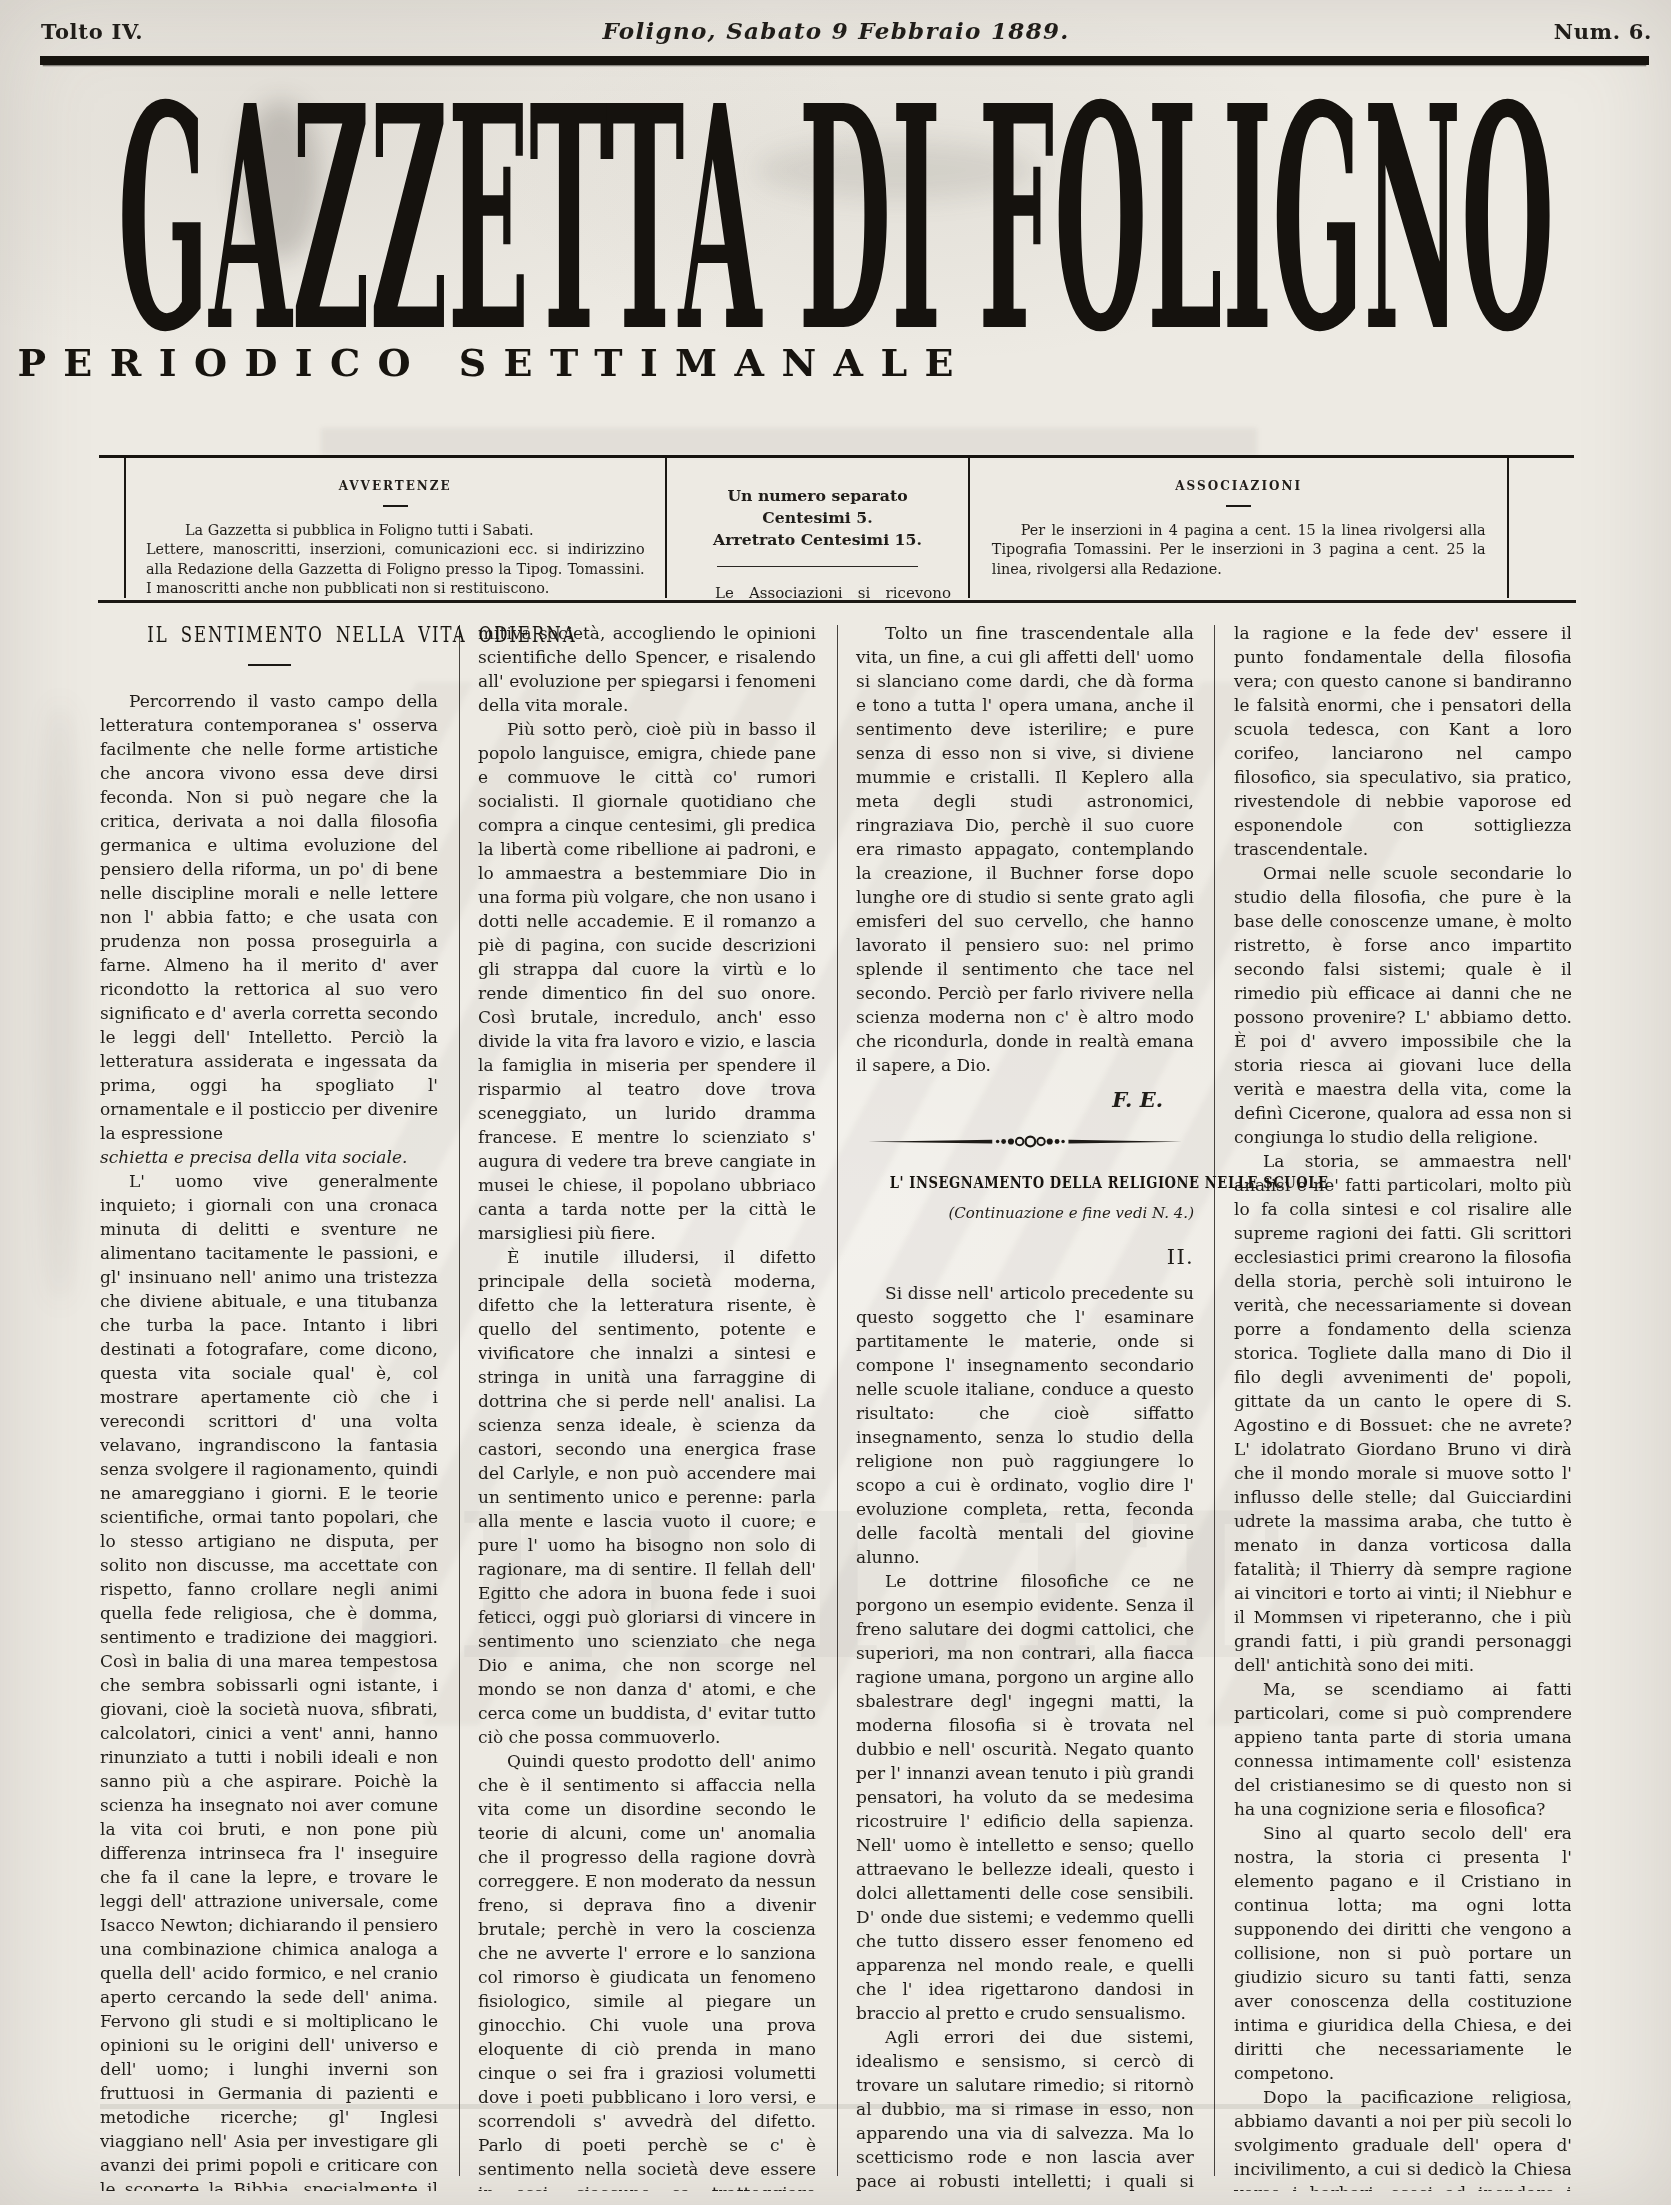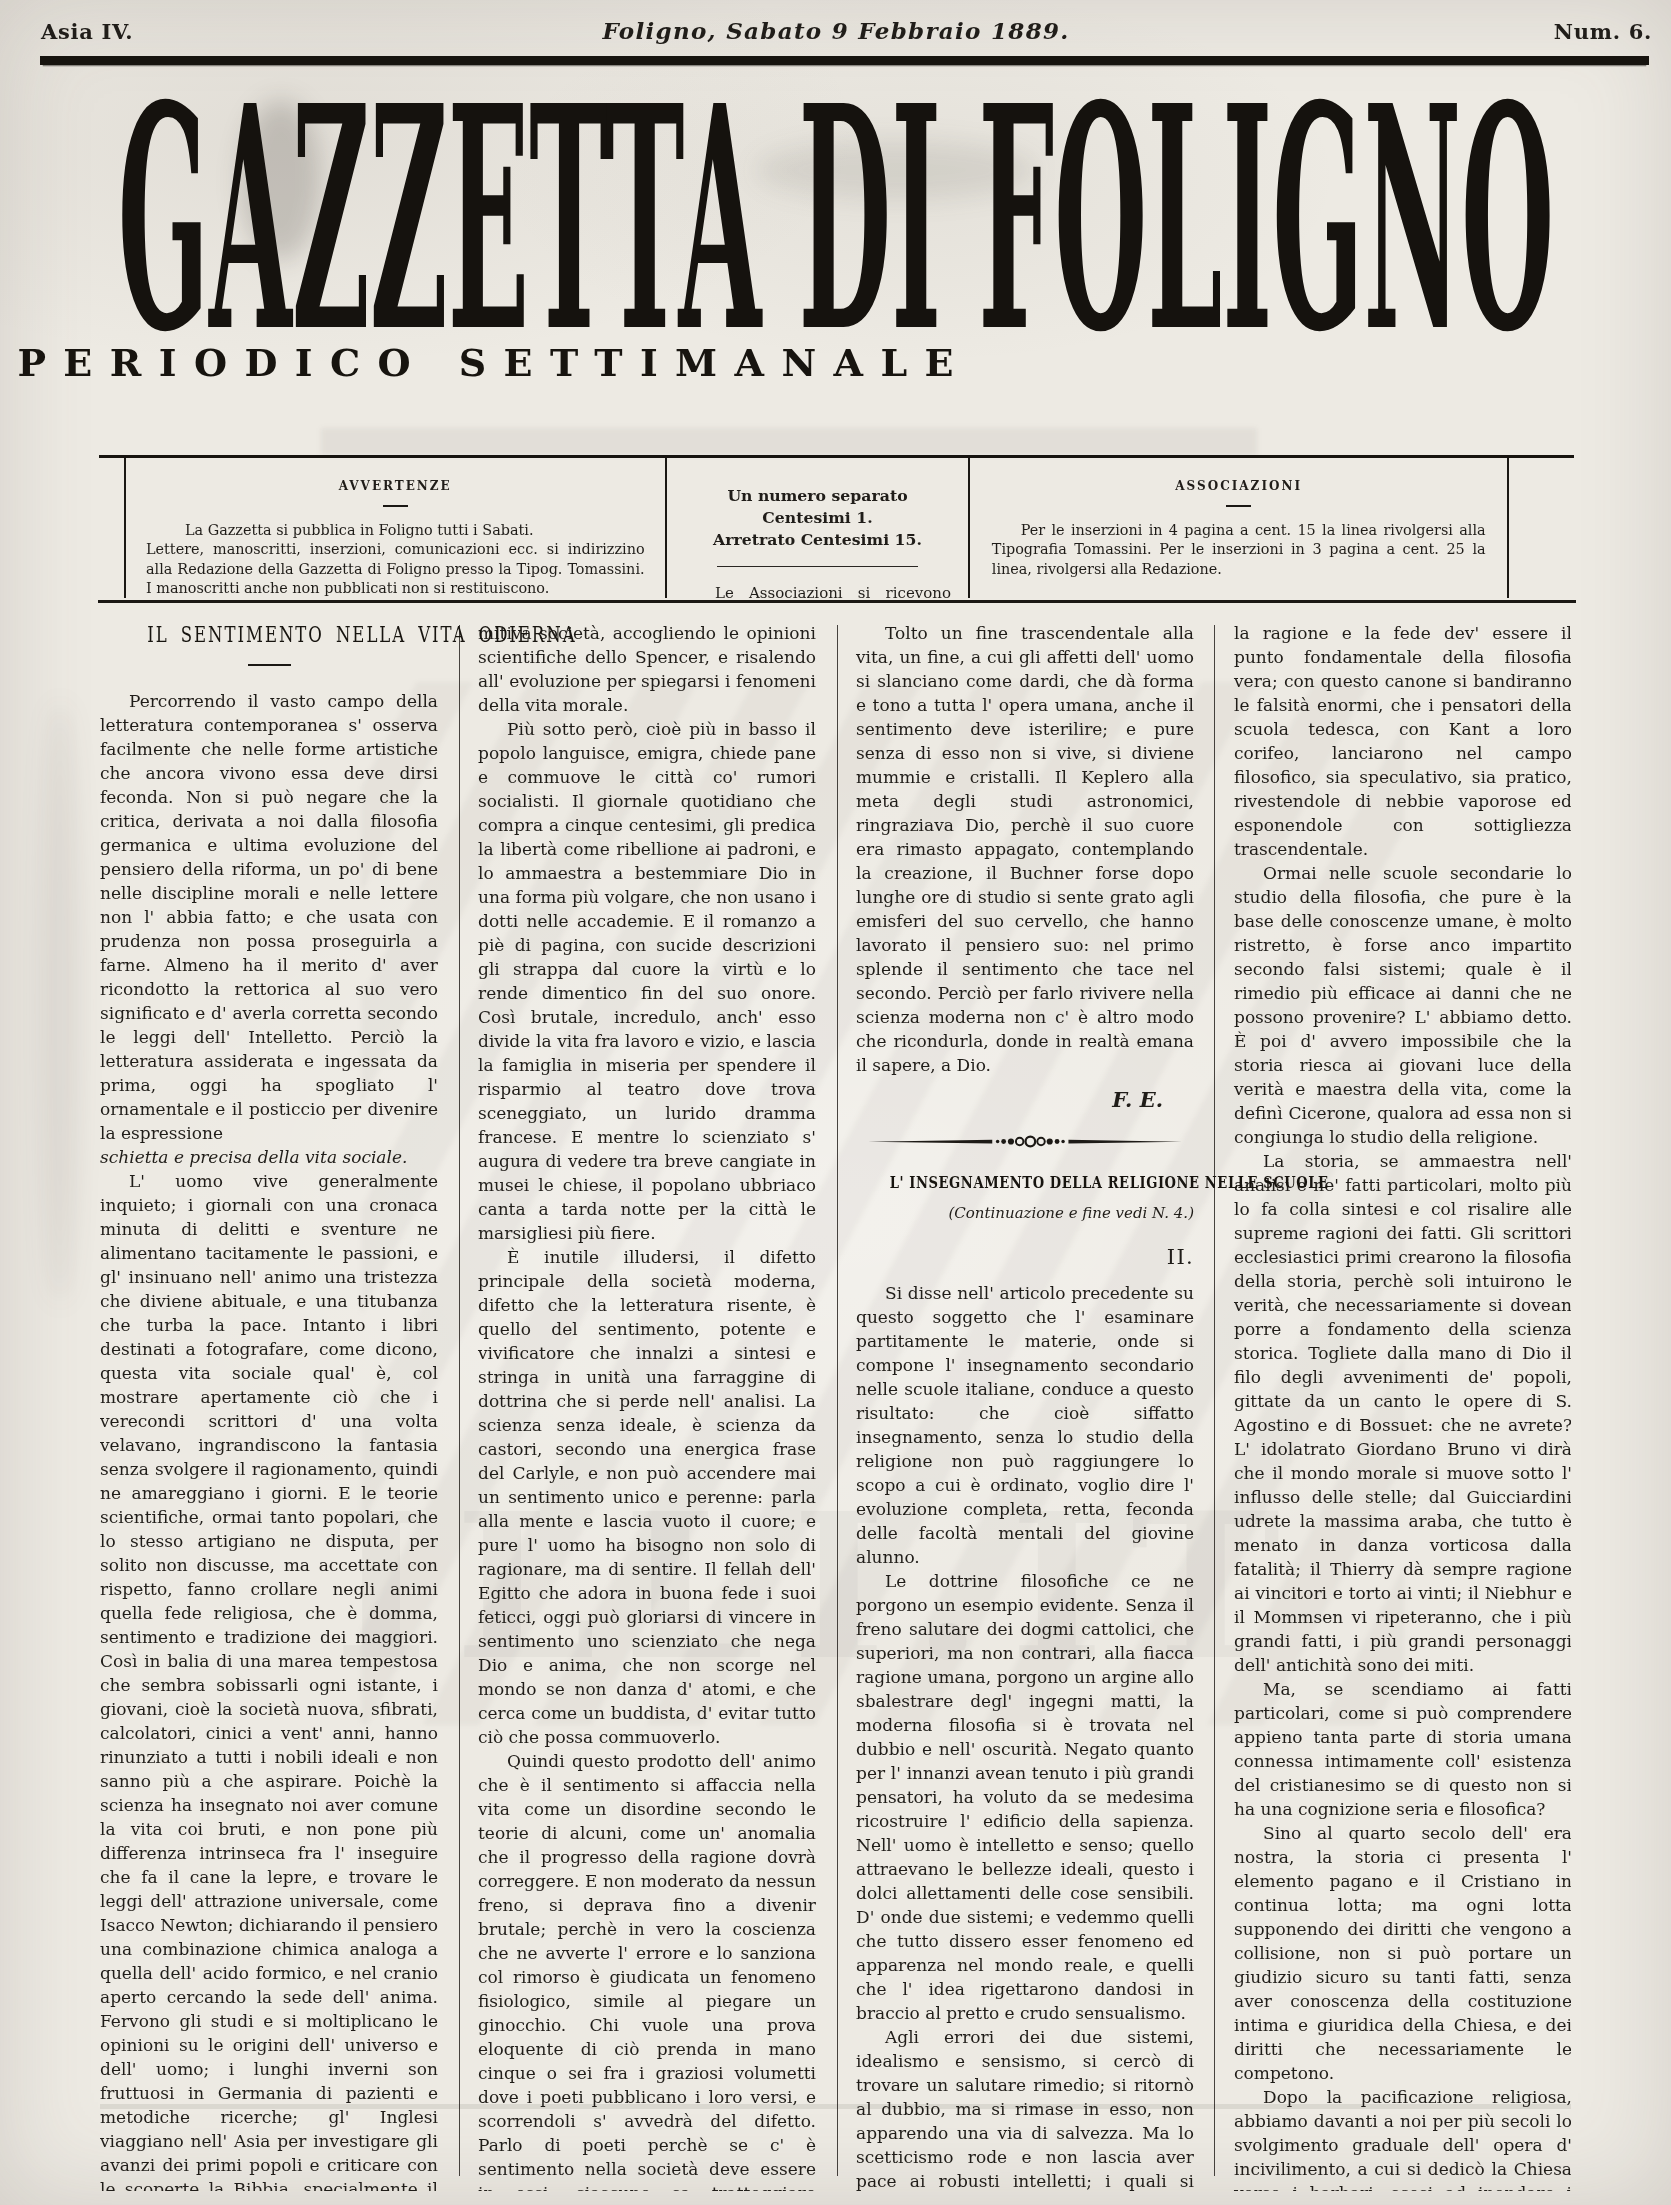--- a/index.html
+++ b/index.html
@@ -85,40 +85,40 @@
 <div class="page">
 
   <div class="ghosttext-top"></div>
   <div class="smudge sm1"></div>
   <div class="smudge sm2"></div>
   <div class="smudge sm3"></div>
   <div class="stripes"></div>
   <div class="ghostmark">ILLI.IT</div>
   <div class="ghostline"></div>
 
-  <div class="topbar-item anno">Asia IV.</div>
+  <div class="topbar-item anno">Tolto IV.</div>
   <div class="dateline">Foligno, Sabato 9 Febbraio 1889.</div>
   <div class="topbar-item numero">Num. 6.</div>
   <div class="rule-thick"></div>
 
   <svg class="masthead" viewBox="0 0 2500 470">
     <text x="1250" y="440" text-anchor="middle" font-size="460" textLength="2150" lengthAdjust="spacingAndGlyphs">GAZZETTA DI FOLIGNO</text>
   </svg>
   <div class="subtitle">PERIODICO SETTIMANALE</div>
 
   <div class="strip-toprule"></div>
   <div class="strip">
     <div class="cell cell-avvertenze">
       <div class="cell-title">AVVERTENZE</div>
       <div class="dashrule"></div>
       <p class="lead">La Gazzetta si pubblica in Foligno tutti i Sabati.</p>
       <p class="flush">Lettere, manoscritti, inserzioni, comunicazioni ecc. si indirizzino alla Redazione della Gazzetta di Foligno presso la Tipog. Tomassini. I manoscritti anche non pubblicati non si restituiscono.</p>
     </div>
     <div class="cell cell-prezzi">
-      <p class="bold-line">Un numero separato Centesimi 1.</p>
+      <p class="bold-line">Un numero separato Centesimi 5.</p>
       <p class="bold-line">Arretrato Centesimi 15.</p>
       <div class="midrule"></div>
       <p class="note">Le Associazioni si ricevono esclusivamente in Foligno presso la Tipografia Tomassini Piazza del grano N. 12</p>
     </div>
     <div class="cell cell-associazioni">
       <div class="cell-title">ASSOCIAZIONI</div>
       <div class="dashrule"></div>
       <p class="ind">Per le inserzioni in 4 pagina a cent. 15 la linea rivolgersi alla Tipografia Tomassini. Per le inserzioni in 3 pagina a cent. 25 la linea, rivolgersi alla Redazione.</p>
     </div>
   </div>

